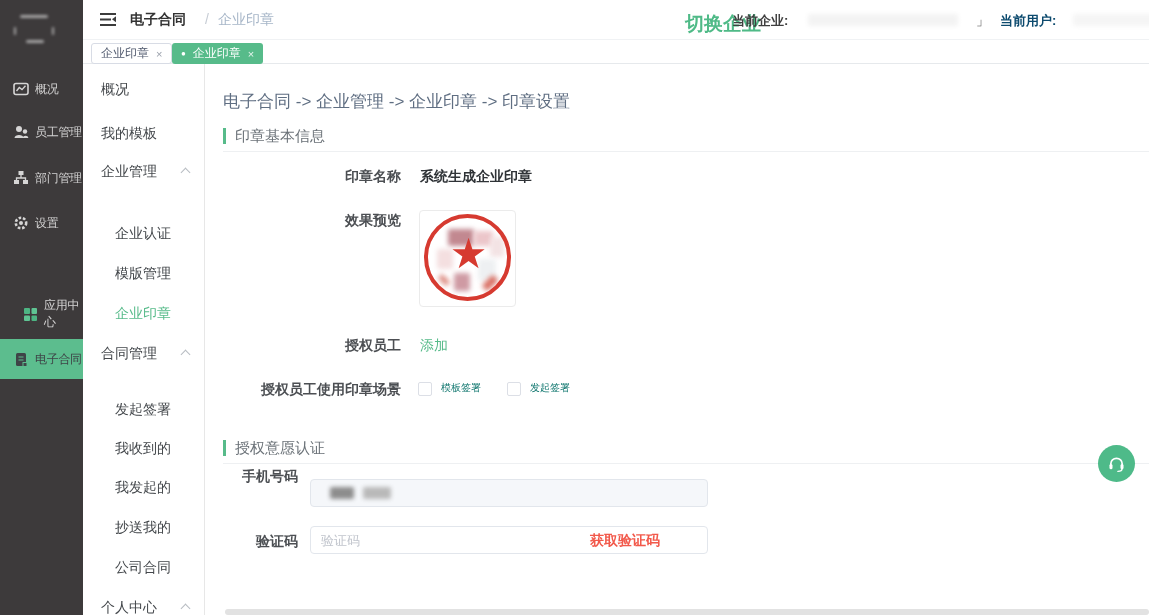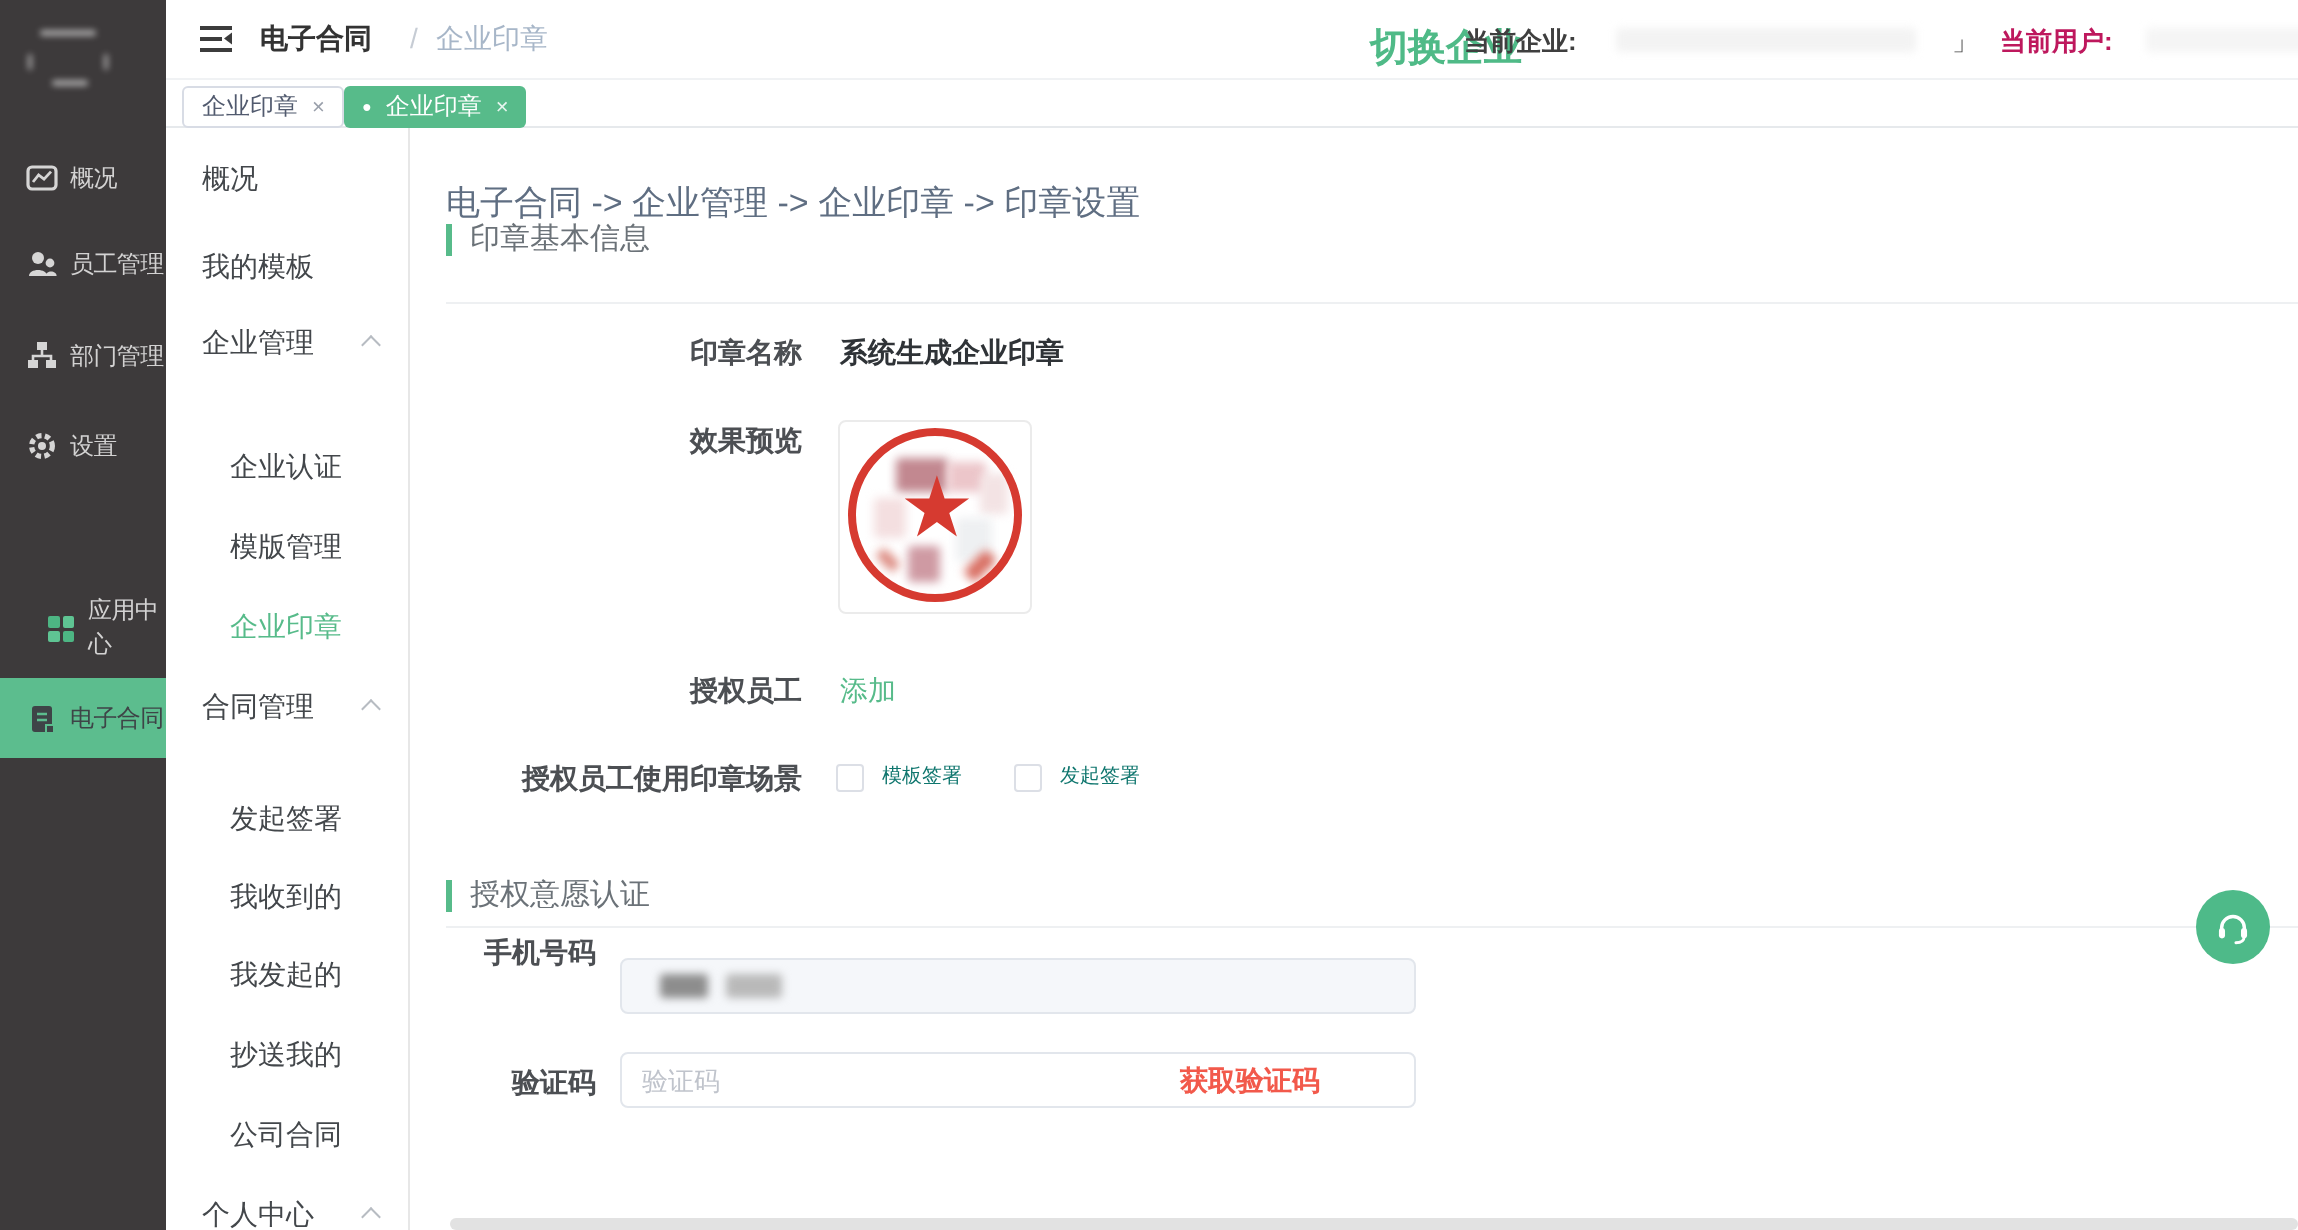--- a/index.html
+++ b/index.html
@@ -32,21 +32,21 @@
     border-bottom:1px solid #f0f2f4; z-index:6; }
   #hamburger { position:absolute; left:17px; top:12px; width:18px; height:15px; cursor:pointer; }
   #header-title { position:absolute; left:47px; top:11px; font-size:14px; color:#333; font-weight:bold; }
   #header-sep { position:absolute; left:122px; top:11px; font-size:14px; color:#c6ccd4; }
   #header-sub { position:absolute; left:135px; top:11px; font-size:14px; color:#a7b6c8; }
   #switch-company { position:absolute; left:602px; top:11px; font-size:19px; color:#4fba87; font-weight:bold; cursor:pointer; }
   #cur-company-label { position:absolute; left:649px; top:12px; font-size:13px; color:#3f3f3f; font-weight:bold; }
   #company-redact { position:absolute; left:725px; top:14px; width:150px; height:12px;
     background:#f3f3f3; filter:blur(2px); border-radius:2px; }
   #bracket { position:absolute; left:893px; top:12px; font-size:13px; color:#3f3f3f; }
-  #cur-user-label { position:absolute; left:917px; top:12px; font-size:13px; color:#be185d; font-weight:bold; }
+  #cur-user-label { position:absolute; left:917px; top:12px; font-size:13px; color:#0c4a6e; font-weight:bold; }
   #user-redact { position:absolute; left:990px; top:14px; width:85px; height:12px;
     background:#f5f5f5; filter:blur(2px); border-radius:2px; }
   #avatar { position:absolute; left:1103px; top:3px; width:34px; height:34px; background:#e9806d;
     border-radius:9px; overflow:hidden; cursor:pointer; }
   #avatar .head { position:absolute; left:10px; top:6px; width:13px; height:13px; background:#f6efec; border-radius:50%; }
   #avatar .body { position:absolute; left:4px; top:21px; width:26px; height:18px; background:#f6efec; border-radius:50%; }
   #avatar-caret { position:absolute; left:1140px; top:23px; width:0; height:0;
     border-left:4px solid transparent; border-right:4px solid transparent; border-top:5px solid #5a5a5a; cursor:pointer; }
 
   
@@ -232,21 +232,21 @@
     <div class="s-item child" style="top:370px;"><span>我收到的</span></div>
     <div class="s-item child" style="top:409px;"><span>我发起的</span></div>
     <div class="s-item child" style="top:449px;"><span>抄送我的</span></div>
     <div class="s-item child" style="top:489px;"><span>公司合同</span></div>
     <div class="s-item" style="top:529px;"><span>个人中心</span><span class="chev"></span></div>
   </div>
 
   <div id="main" class="abs">
     <div id="path">电子合同 -&gt; 企业管理 -&gt; 企业印章 -&gt; 印章设置</div>
 
-    <div class="sec-title" style="top:48px;">印章基本信息</div>
+    <div class="sec-title" style="top:64px;">印章基本信息</div>
     <div class="divider" style="top:87px;"></div>
 
     <div class="f-label" style="top:104px;">印章名称</div>
     <div id="seal-name-value">系统生成企业印章</div>
 
     <div class="f-label" style="top:148px;">效果预览</div>
     <div id="seal-box">
       <div class="seal-blot" style="left:28px; top:18px; width:26px; height:17px; background:#c28890;"></div>
       <div class="seal-blot" style="left:54px; top:20px; width:19px; height:15px; background:#ecc6ca;"></div>
       <div class="seal-blot" style="left:70px; top:26px; width:14px; height:20px; background:#f3e3e4;"></div>

